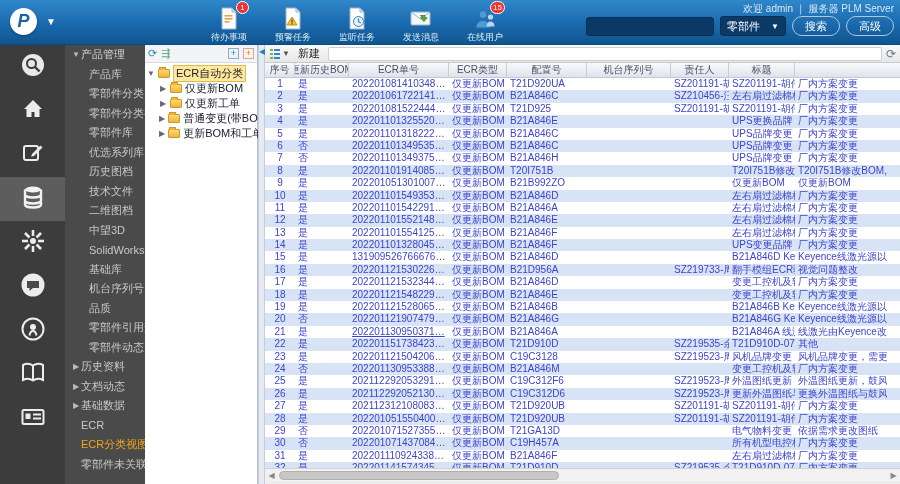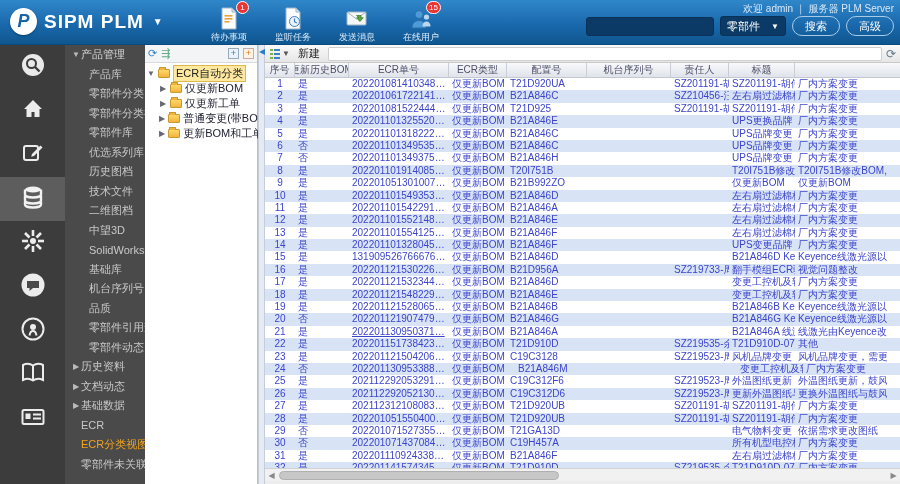--- a/index.html
+++ b/index.html
@@ -104,36 +104,47 @@
 </style>
 </head>
 <body>
 
 <div id="app">
 
   <div class="topbar">
     <div class="welcome">欢迎 admin ｜ 服务器 PLM Server</div>
     <div class="logo">
       <div class="logo-circle">P</div>
-      <div class="logo-text">SIPM PLM</div>
       <div class="logo-caret">▼</div>
     </div>
     <div class="tools">
         <div class="tool">
           <span class="tool-icon">
             <svg width="22" height="23" viewBox="0 0 22 23">
               <path d="M4 1h10l4 4v17H4z" fill="#fbfcfe" stroke="#9db4c9"></path>
               <path d="M14 1v4h4z" fill="#d9e5f0" stroke="#9db4c9"></path>
               <rect x="6.5" y="8" width="8" height="1.6" fill="#e8a33d"></rect>
               <rect x="6.5" y="11" width="8" height="1.6" fill="#e8a33d"></rect>
               <rect x="6.5" y="14" width="5" height="1.6" fill="#e8a33d"></rect>
             </svg>
           </span>
           <span class="tool-label">待办事项</span>
           <span class="badge">1</span>
+        </div>
+        <div class="tool">
+          <span class="tool-icon">
+            <svg width="22" height="23" viewBox="0 0 22 23">
+              <path d="M4 1h10l4 4v17H4z" fill="#fbfcfe" stroke="#9db4c9"></path>
+              <path d="M14 1v4h4z" fill="#d9e5f0" stroke="#9db4c9"></path>
+              <path d="M10 10l5 8H5z" fill="#f5c431" stroke="#c29212"></path>
+              <rect x="9.4" y="12.5" width="1.4" height="3" fill="#6b5200"></rect>
+              <rect x="9.4" y="16.2" width="1.4" height="1.3" fill="#6b5200"></rect>
+            </svg>
+          </span>
+          <span class="tool-label">预警任务</span>
         </div>
         <div class="tool">
           <span class="tool-icon">
             <svg width="22" height="23" viewBox="0 0 22 23">
               <path d="M4 1h10l4 4v17H4z" fill="#fbfcfe" stroke="#9db4c9"></path>
               <path d="M14 1v4h4z" fill="#d9e5f0" stroke="#9db4c9"></path>
               <circle cx="12.5" cy="14.5" r="5" fill="#eaf3fb" stroke="#3b82c4"></circle>
               <path d="M12.5 11.5v3.2l2.3 1.3" stroke="#3b82c4" fill="none" stroke-width="1.2"></path>
             </svg>
           </span>
@@ -640,21 +651,21 @@
             <div class="g-cell" style="width: 84px;"></div>
             <div class="g-cell" style="width: 58px;">SZ219523-周天文</div>
             <div class="g-cell" style="width: 66px;">风机品牌变更，…</div>
             <div class="g-cell" style="width: 92px;">风机品牌变更，需更换部件</div>
           </div>
           <div class="g-row alt">
             <div class="g-cell center" style="width: 30px;">24</div>
             <div class="g-cell" style="width: 54px;">否</div>
             <div class="g-cell" style="width: 100px;">202201130953388…</div>
             <div class="g-cell" style="width: 58px;">仅更新BOM</div>
-            <div class="g-cell" style="width: 80px; margin-left: 8px;">B21A846M</div>
+            <div class="g-cell" style="width: 80px;">B21A846M</div>
             <div class="g-cell" style="width: 84px;"></div>
             <div class="g-cell" style="width: 58px;"></div>
             <div class="g-cell" style="width: 66px;">变更工控机及轴…</div>
             <div class="g-cell" style="width: 92px;">厂内方案变更</div>
           </div>
           <div class="g-row">
             <div class="g-cell center" style="width: 30px;">25</div>
             <div class="g-cell" style="width: 54px;">是</div>
             <div class="g-cell" style="width: 100px;">202112292053291…</div>
             <div class="g-cell" style="width: 58px;">仅更新BOM</div>

